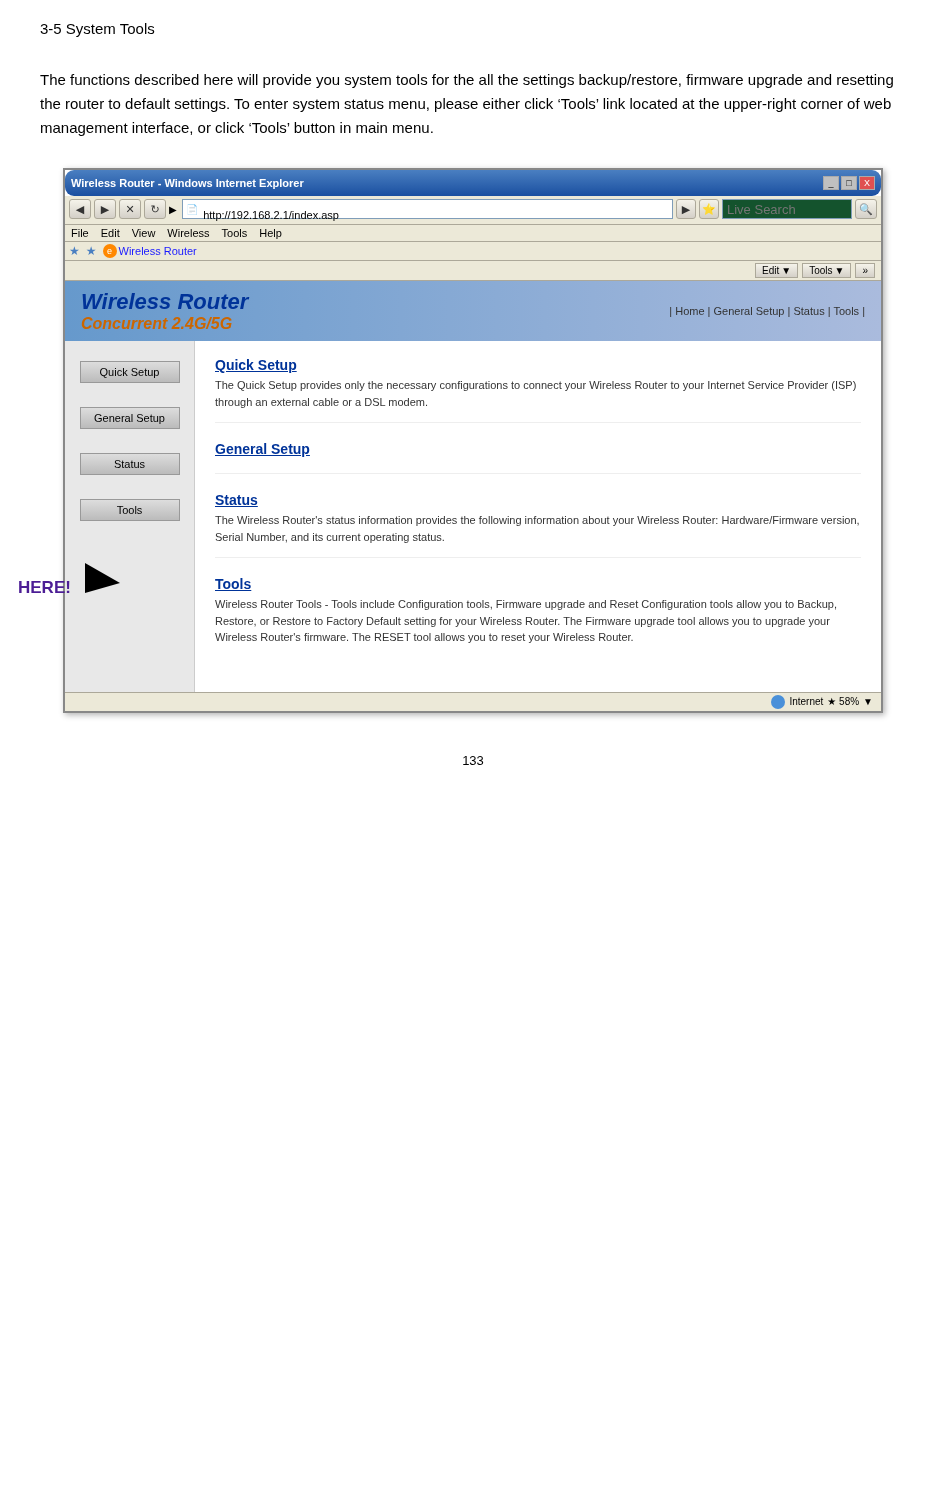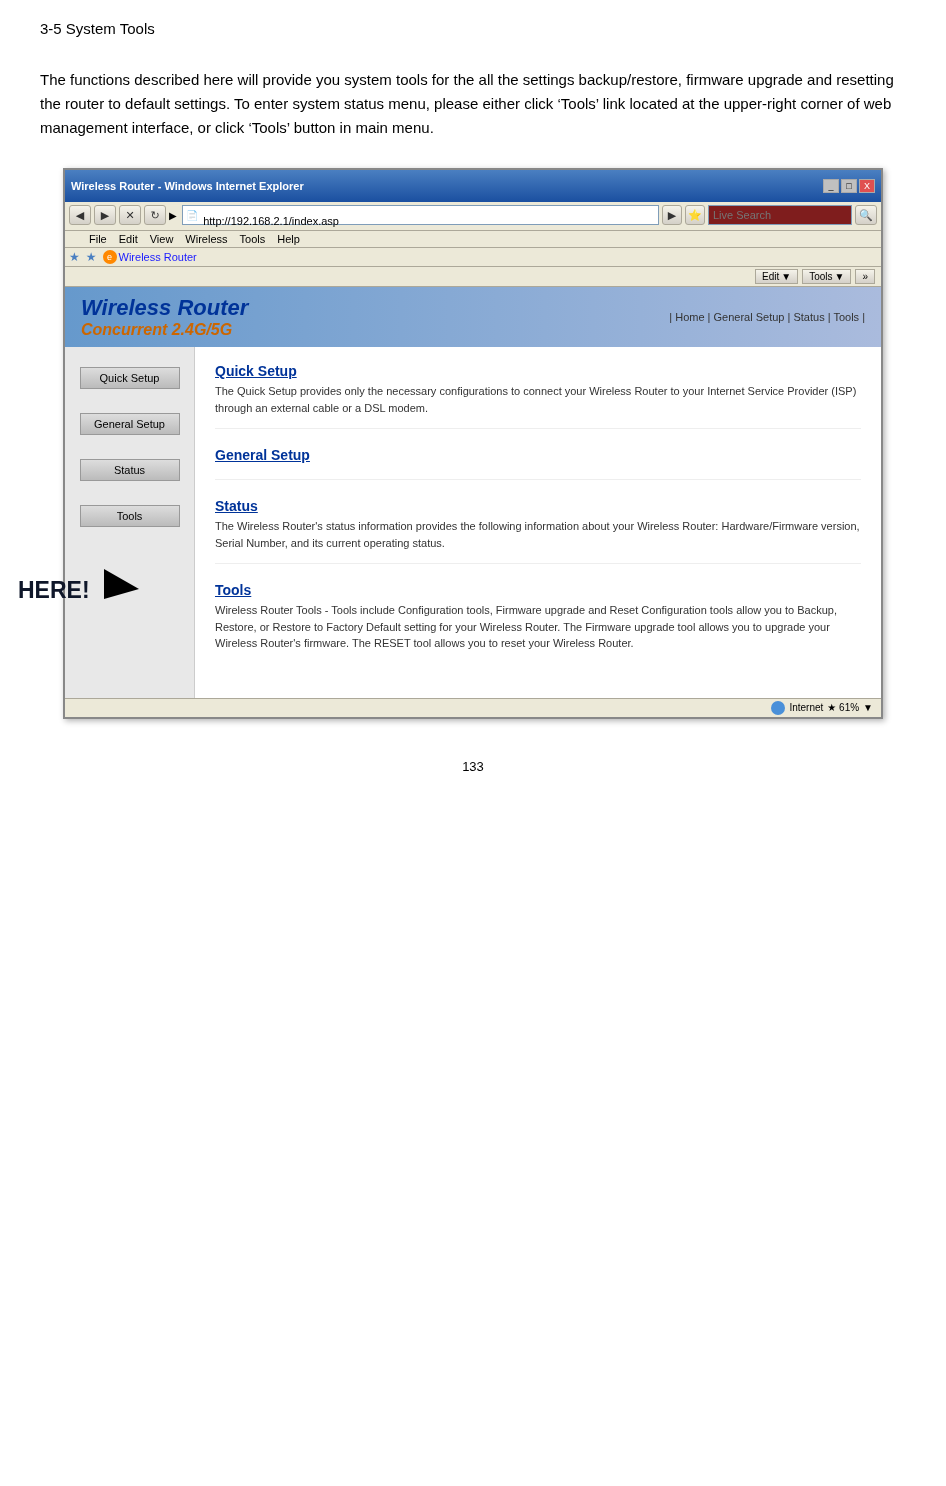--- a/index.html
+++ b/index.html
@@ -31,21 +31,22 @@
       margin: 0 auto 30px auto;
       box-shadow: 2px 2px 6px rgba(0,0,0,0.3);
     }
 
     .browser-titlebar {
       background: linear-gradient(to bottom, #4a7fc1, #1a4fa0);
       padding: 3px 6px;
       display: flex;
       align-items: center;
       justify-content: space-between;
-      height: 32px;
+      height: 26px;
+      border-radius: 9px;
     }
 
     .browser-title-text {
       color: #fff;
       font-size: 11px;
       font-weight: bold;
     }
 
     .browser-title-buttons {
       display: flex;
@@ -104,25 +105,25 @@
       padding: 0 4px;
       font-size: 11px;
     }
 
     .address-icon {
       margin-right: 4px;
       font-size: 10px;
     }
 
     .search-bar {
-      width: 144px;
+      width: 130px;
       height: 20px;
       border: 1px solid #7f9db9;
-      background: #7f1d1d;
-      font-size: 11px;
+      background: #14532d;
+      font-size: 13px;
       padding: 0 4px;
       color: #999;
     }
 
     .browser-menu-row {
       display: flex;
       gap: 12px;
       align-items: center;
       font-size: 11px;
       padding: 1px 2px;
@@ -349,21 +350,21 @@
         <span class="address-icon">📄</span>
         <span style="font-size:11px;margin-top:12px;">http://192.168.2.1/index.asp</span>
       </div>
       <div class="nav-btn" style="width:20px;">▶</div>
       <div class="nav-btn" style="width:20px;">⭐</div>
       <input class="search-bar" style="" placeholder="Live Search">
       <div class="nav-btn">🔍</div>
     </div>
   </div>
 
-  <div class="browser-menu-row" style="padding:2px 24px; background:#ece9d8; border-bottom:1px solid #aca899;">
+  <div class="browser-menu-row" style="padding:2px 6px; background:#ece9d8; border-bottom:1px solid #aca899;">
     <span class="menu-item">File</span>
     <span class="menu-item">Edit</span>
     <span class="menu-item">View</span>
     <span class="menu-item">Wireless</span>
     <span class="menu-item">Tools</span>
     <span class="menu-item">Help</span>
   </div>
 
   <div class="browser-links-row">
     <span class="favorites-icon">★</span>
@@ -429,29 +430,29 @@
       </div>
     </div>
   </div>
 
   <div class="browser-statusbar">
     <div class="status-left">
     </div>
     <div class="status-right">
       <span class="internet-icon"></span>
       <span>Internet</span>
-      <span>★ 61%</span>
+      <span>★ 58%</span>
       <span>▼</span>
     </div>
   </div>
 
 </div>
 
 <div style="position:relative; width:820px; margin: 0 auto; height:0;">
   <div style="position:absolute; left: -45px; top: -185px; display:flex; align-items:flex-end; gap:4px;">
-    <span style="font-size:23px; font-weight:bold; color:#0f172a;">HERE!</span>
+    <span style="font-size:17px; font-weight:bold; color:#4c1d95;">HERE!</span>
     <svg width="50" height="40" viewBox="0 0 50 40">
       <polygon points="10,5 45,25 10,35" fill="#000"></polygon>
     </svg>
   </div>
 </div>
 
 <div class="page-number">133</div>
 
 </body></html>

